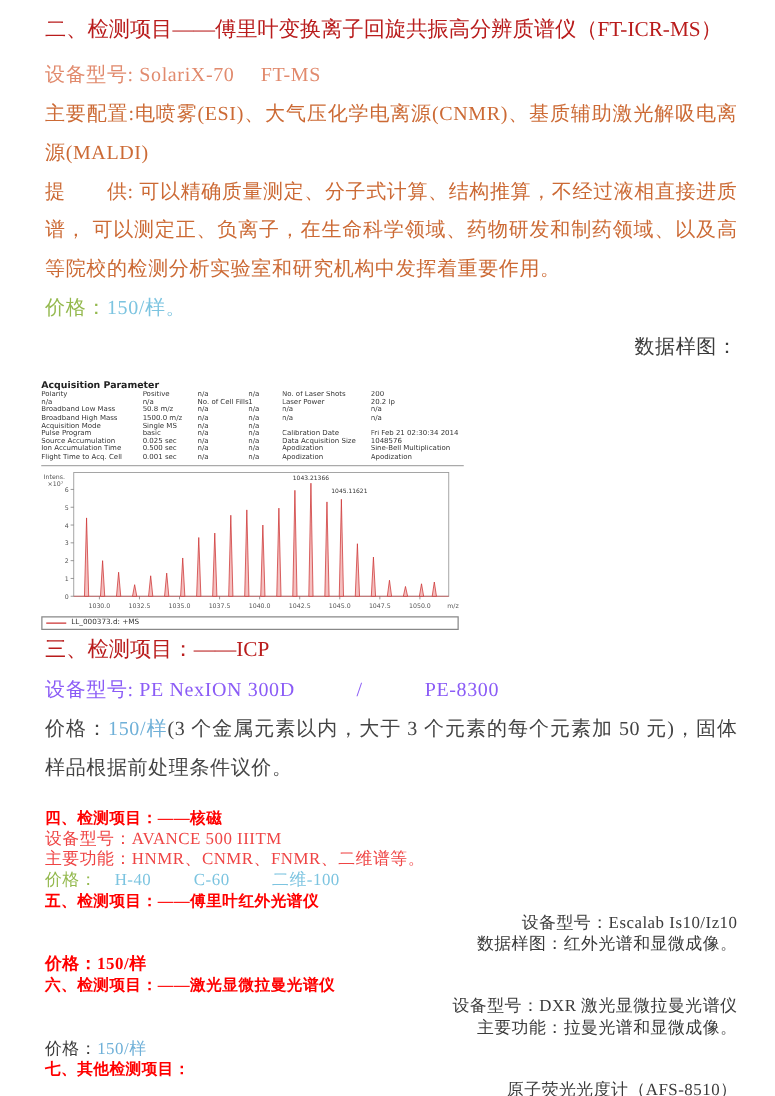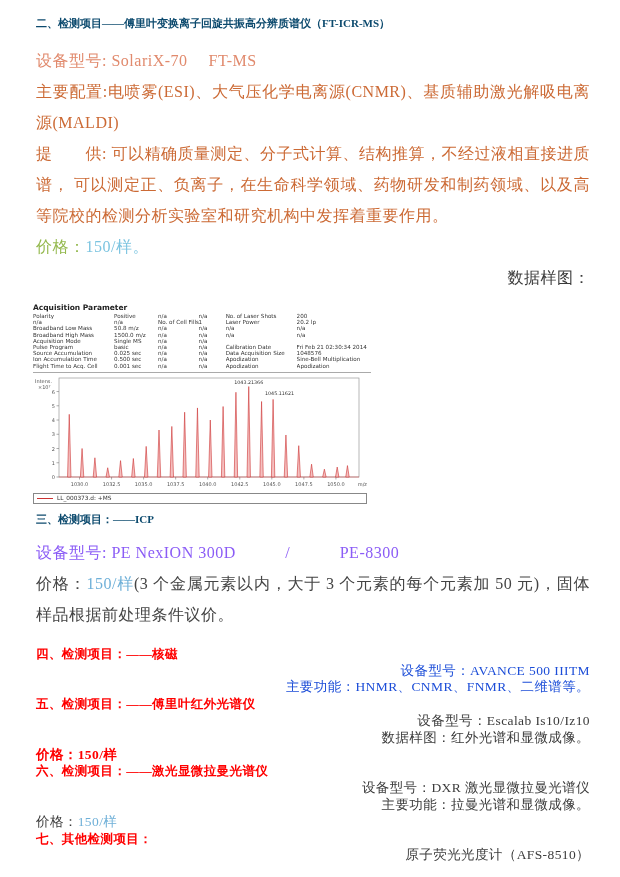--- a/index.html
+++ b/index.html
@@ -3,31 +3,31 @@
 <meta charset="utf-8">
 <style>
   html,body{margin:0;padding:0;}
   body{
     width:620px;height:877px;background:#ffffff;
     font-family:"Liberation Serif","DejaVu Serif",serif;
     color:#333;overflow:hidden;
   }
   .page{padding:14px 30px 20px 36px;}
   p{margin:0;}
-  .h-red{color:#0c4a6e;font-weight:bold;font-size:11px;line-height:15px;}
+  .h-red{color:#b91c1c;font-weight:normal;font-size:17px;line-height:15px;}
   .h-red.first{margin-top:2px;margin-bottom:14px;}
   .big{font-size:16px;line-height:31px;letter-spacing:0.5px;}
   .just{text-align:justify;}
   .salmon{color:#e18a6d;}
   .choc{color:#cc6a35;}
   .green{color:#94b94e;}
   .blue{color:#7cc4e0;}
   .blue2{color:#6fb0d8;}
   .tan{color:#8b5cf6;}
-  .pink{color:#1d4ed8;text-align:right;}
+  .pink{color:#ef4444;}
   .dark{color:#3b3b3b;text-align:right;}
   .gray{color:#444;}
 
   
   .chart{width:338px;margin:10px 0 6px -3px;font-family:"DejaVu Sans","Liberation Sans",sans-serif;}
   .acq-title{font-size:7.5px;font-weight:bold;color:#222;line-height:9px;margin-bottom:1px;}
   .acq-table{
     display:grid;grid-template-columns:24% 13% 12% 8% 21% 22%;
     font-size:5.6px;line-height:6.2px;color:#333;
     border-bottom:1px solid #aaa;padding-bottom:3px;margin-bottom:4px;
@@ -190,20 +190,21 @@
   </div>
 
   <div class="h-red sec3-head">三、检测项目：——ICP</div>
   <p class="big tan">设备型号: PE NexION 300D　　　/　　　PE-8300</p>
   <p class="big gray just"><span>价格：</span><span class="blue2">150/样</span><span>(3 个金属元素以内，大于 3 个元素的每个元素加 50 元)，固体样品根据前处理条件议价。</span></p>
 
   <div class="sm-block">
     <div class="sm-head">四、检测项目：——核磁</div>
     <div class="pink">设备型号：AVANCE 500 IIITM</div>
     <div class="pink">主要功能：HNMR、CNMR、FNMR、二维谱等。</div>
+    <div><span class="green nmr-first-gap">价格：</span><span id="nmr-prices"><span class="blue item-gap">H-40</span><span class="blue item-gap">C-60</span><span class="blue item-gap">二维-100</span></span></div>
 
     <div class="sm-head">五、检测项目：——傅里叶红外光谱仪</div>
     <div class="dark">设备型号：Escalab Is10/Iz10</div>
     <div class="dark">数据样图：红外光谱和显微成像。</div>
     <div class="red-bold">价格：150/样</div>
 
     <div class="sm-head">六、检测项目：——激光显微拉曼光谱仪</div>
     <div class="dark">设备型号：DXR 激光显微拉曼光谱仪</div>
     <div class="dark">主要功能：拉曼光谱和显微成像。</div>
     <div><span class="dark">价格：</span><span class="blue2">150/样</span></div>

